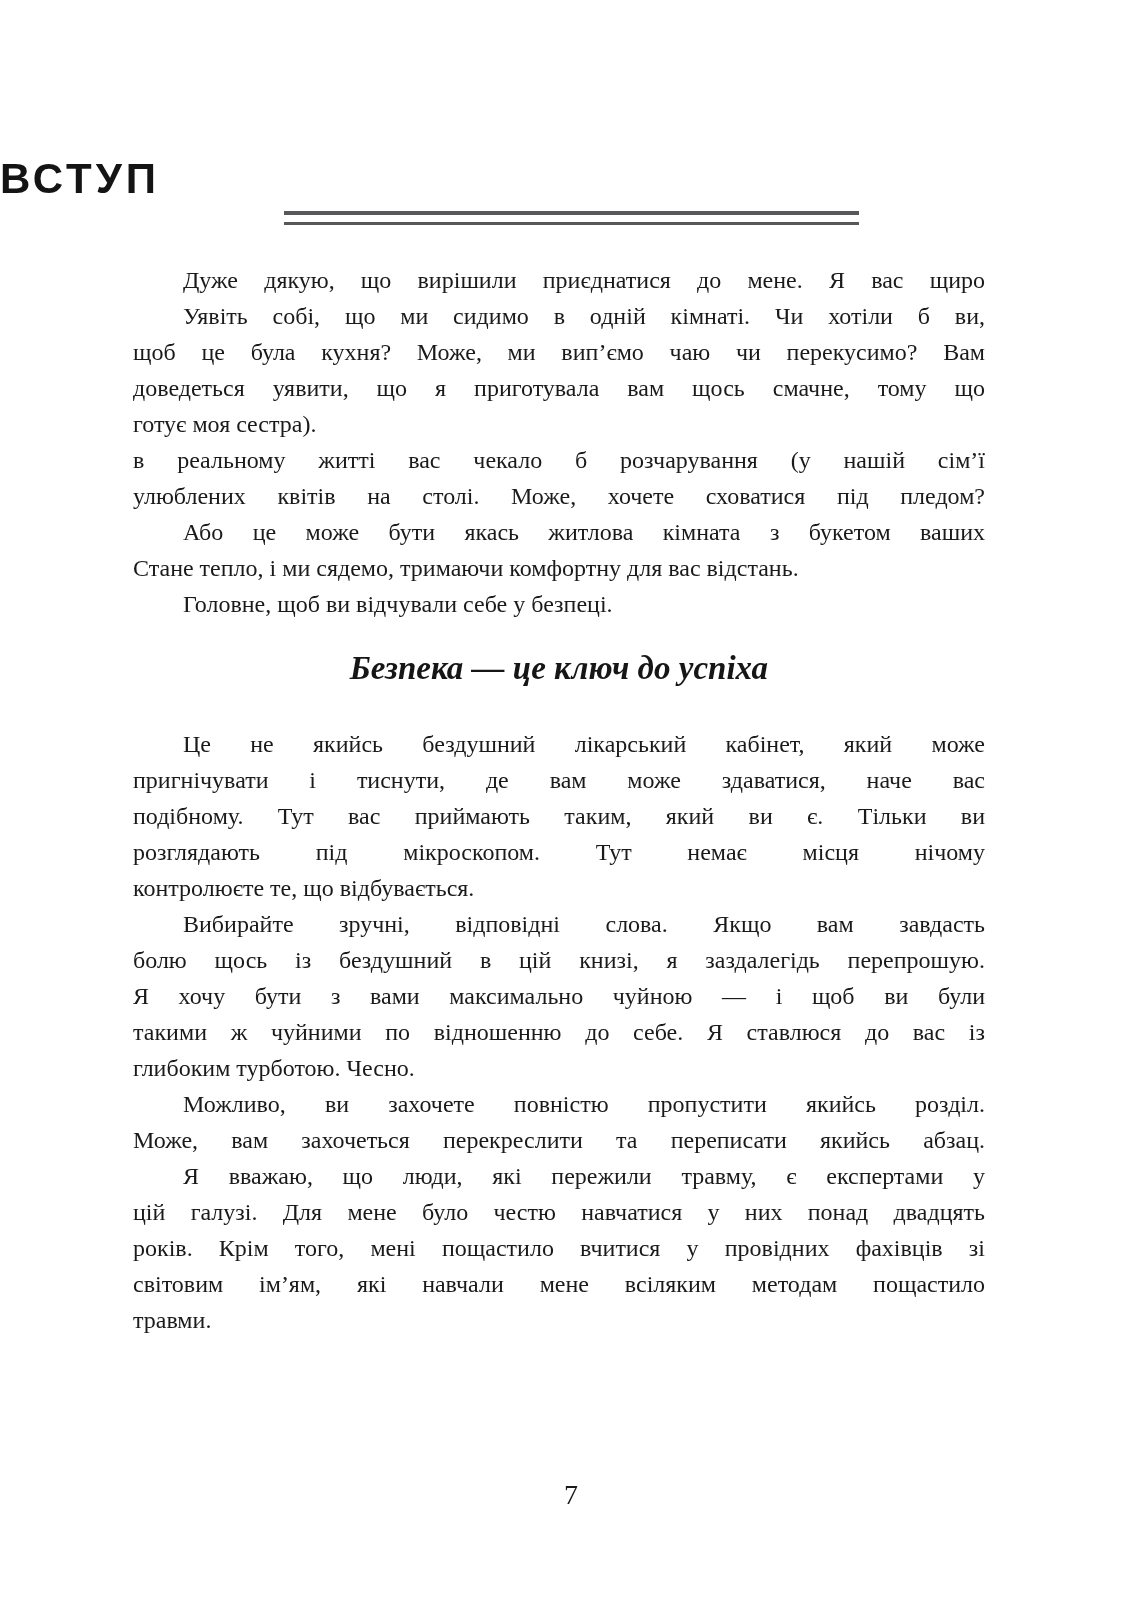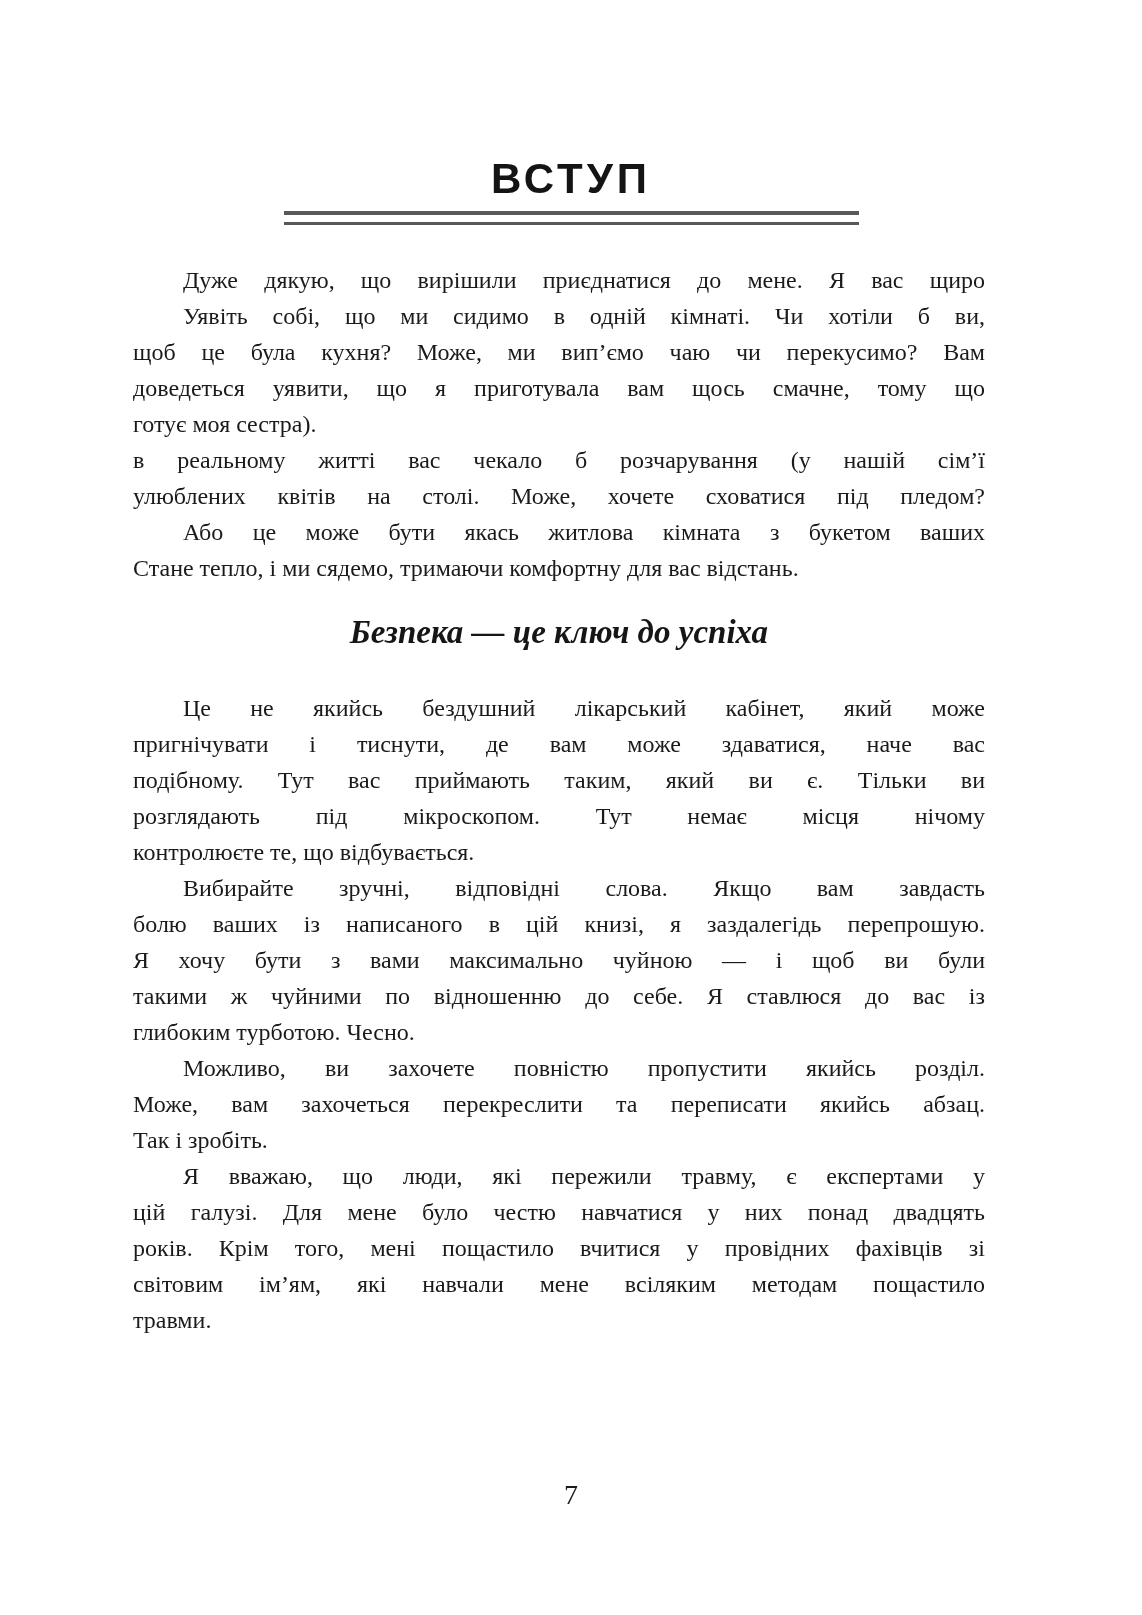--- a/index.html
+++ b/index.html
@@ -12,21 +12,21 @@
     color: #1a1a1a;
     overflow: hidden;
   }
   .page {
     position: absolute;
     inset: 0;
     background: #ffffff;
   }
   .chapter-title {
     margin-top: 156px;
-    text-align: center;
+    text-align: left;
     font-family: "Liberation Sans", sans-serif;
     font-weight: bold;
     font-size: 42px;
     line-height: 46px;
     letter-spacing: 4px;
     color: #141414;
   }
   .title-rules {
     width: 575px;
     margin: 9px auto 0 auto;
@@ -93,39 +93,41 @@
         <div class="line">щоб це була кухня? Може, ми вип’ємо чаю чи перекусимо? Вам</div>
         <div class="line">доведеться уявити, що я приготувала вам щось смачне, тому що</div>
         <div class="line last">готує моя сестра).</div>
         <div class="line">в реальному житті вас чекало б розчарування (у нашій сім’ї</div>
       </div>
       <div class="para">
         <div class="line">улюблених квітів на столі. Може, хочете сховатися під пледом?</div>
         <div class="line first">Або це може бути якась житлова кімната з букетом ваших</div>
         <div class="line last">Стане тепло, і ми сядемо, тримаючи комфортну для вас відстань.</div>
       </div>
+      <div class="para">
+        <div class="line first last">Головне, щоб ви відчували себе у безпеці.</div>
+      </div>
       <div class="section-heading">Безпека — це ключ до успіха</div>
       <div class="para">
         <div class="line first">Це не якийсь бездушний лікарський кабінет, який може</div>
         <div class="line">пригнічувати і тиснути, де вам може здаватися, наче вас</div>
         <div class="line">подібному. Тут вас приймають таким, який ви є. Тільки ви</div>
         <div class="line">розглядають під мікроскопом. Тут немає місця нічому</div>
         <div class="line last">контролюєте те, що відбувається.</div>
       </div>
       <div class="para">
         <div class="line first">Вибирайте зручні, відповідні слова. Якщо вам завдасть</div>
-        <div class="line">болю ваших із написаного в цій книзі, я заздалегідь перепрошую.</div>
+        <div class="line">болю щось із бездушний в цій книзі, я заздалегідь перепрошую.</div>
         <div class="line">Я хочу бути з вами максимально чуйною — і щоб ви були</div>
         <div class="line">такими ж чуйними по відношенню до себе. Я ставлюся до вас із</div>
         <div class="line last">глибоким турботою. Чесно.</div>
       </div>
       <div class="para">
         <div class="line first">Можливо, ви захочете повністю пропустити якийсь розділ.</div>
         <div class="line">Може, вам захочеться перекреслити та переписати якийсь абзац.</div>
-        <div class="line last">Так і зробіть.</div>
       </div>
       <div class="para">
         <div class="line first">Я вважаю, що люди, які пережили травму, є експертами у</div>
         <div class="line">цій галузі. Для мене було честю навчатися у них понад двадцять</div>
         <div class="line">років. Крім того, мені пощастило вчитися у провідних фахівців зі</div>
         <div class="line">світовим ім’ям, які навчали мене всіляким методам пощастило</div>
         <div class="line last">травми.</div>
       </div>
     </div>
 

